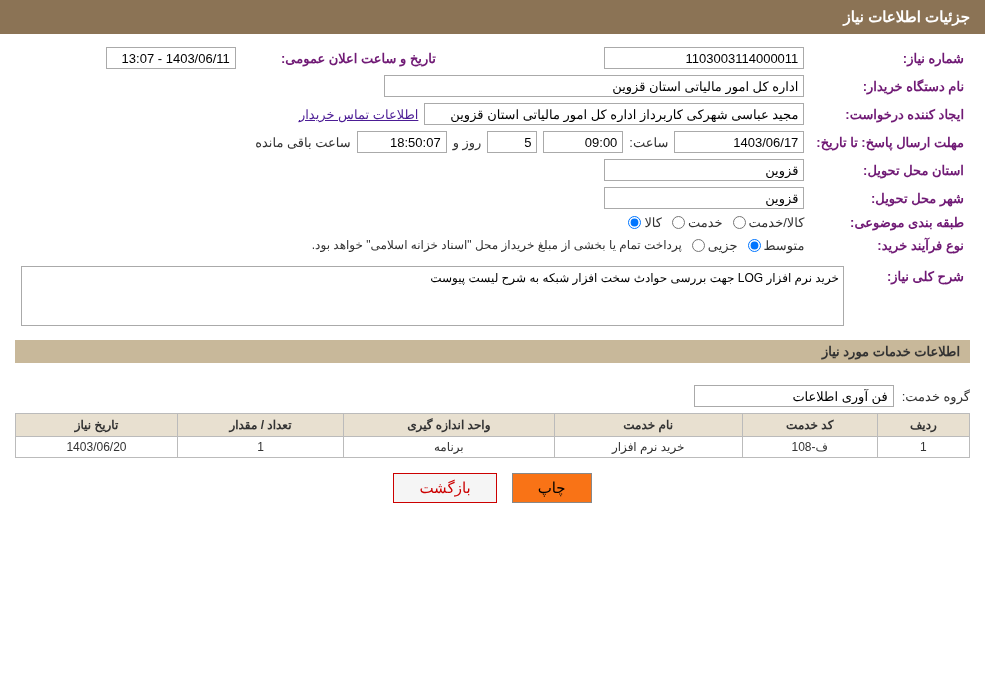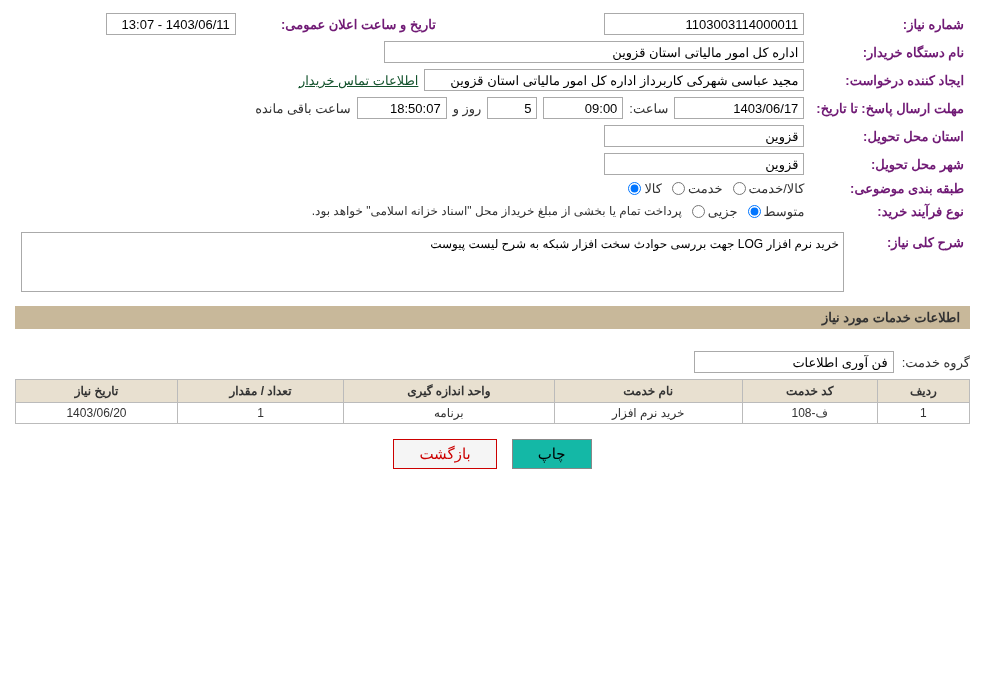--- a/index.html
+++ b/index.html
@@ -63,21 +63,21 @@
       padding: 2px 5px;
       font-size: 13px;
       font-family: Tahoma, Arial, sans-serif;
       direction: rtl;
       height: 22px;
     }
     .input-medium { width: 200px; }
     .input-date { width: 130px; }
     .input-time { width: 80px; }
     .input-num { width: 50px; }
-    .link-blue { color: #14532d; text-decoration: underline; cursor: pointer; }
+    .link-blue { color: #4c1d95; text-decoration: underline; cursor: pointer; }
     .row-flex {
       display: flex;
       align-items: center;
       gap: 6px;
       direction: rtl;
     }
     .radio-group {
       display: flex;
       gap: 10px;
       align-items: center;
@@ -131,21 +131,21 @@
       margin-bottom: 15px;
     }
     .btn {
       padding: 5px 25px;
       font-family: Tahoma, Arial, sans-serif;
       font-size: 15px;
       cursor: pointer;
       border: 1px solid #888;
     }
     .btn-print {
-      background: #14b8a6;
+      background: #f97316;
       text-align: right;
     }
     .btn-back {
       background: #f5f5f5;
       border-color: #c00;
       color: #c00;
     }
     .buyer-desc-area {
       width: 100%;
       height: 80px;
@@ -162,20 +162,23 @@
       gap: 8px;
       direction: rtl;
       margin: 6px 0;
     }
   </style>
 </head>
 <body>
 
 <div class="page-wrapper">
 
+  <div class="header-bar">
+    <span>جزئیات اطلاعات نیاز</span>
+  </div>
 
   <div class="main-content">
 
     <table class="info-table">
 
       <tbody>
           <tr>
         <td class="label-cell">شماره نیاز:</td>
         <td class="value-cell">
           <input class="input-field input-medium" type="text" readonly="" value="1103003114000011" style="">

